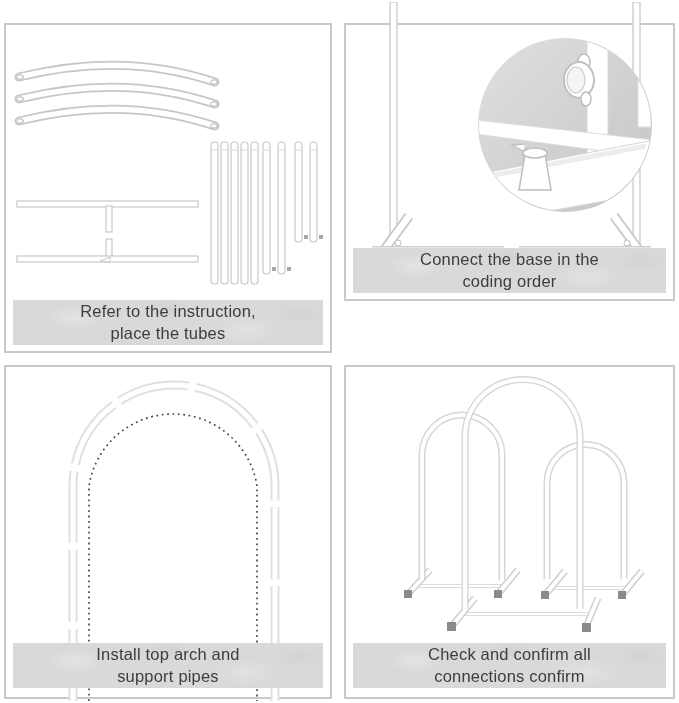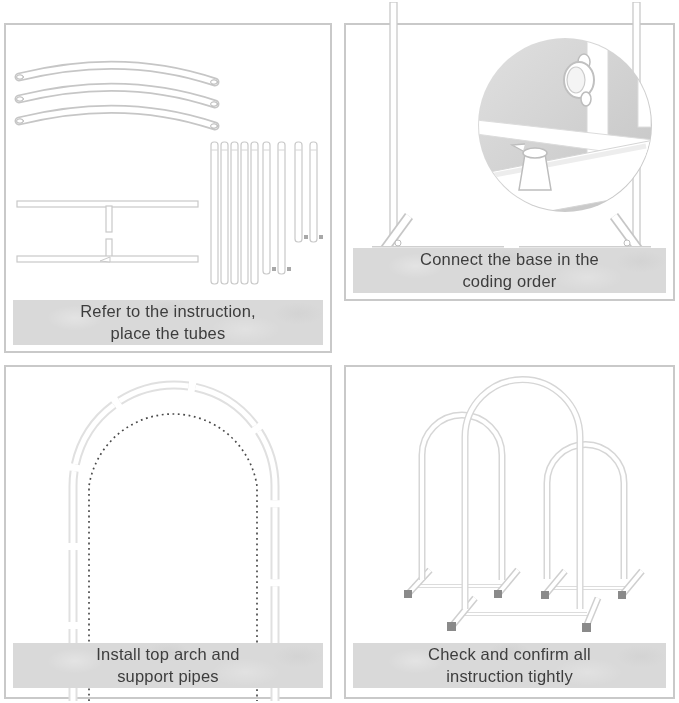--- a/index.html
+++ b/index.html
@@ -232,17 +232,17 @@
         <path d="M201,212 L201,116 A38.5,38.5 0 0 1 278,116 L278,212" stroke="#ffffff" stroke-width="4"></path>
       </g>
 
       <g fill="none">
         <path d="M119,242 L119,70 A57.5,57.5 0 0 1 234,70 L234,242" stroke="#d6d6d6" stroke-width="7"></path>
         <path d="M119,242 L119,70 A57.5,57.5 0 0 1 234,70 L234,242" stroke="#ffffff" stroke-width="4.2"></path>
       </g>
     </svg>
     <div class="caption-bar">
       <div class="caption-text">Check and confirm all
-instruction tightly</div>
+connections confirm</div>
     </div>
   </div>
 
 </div>
 
 </body></html>

